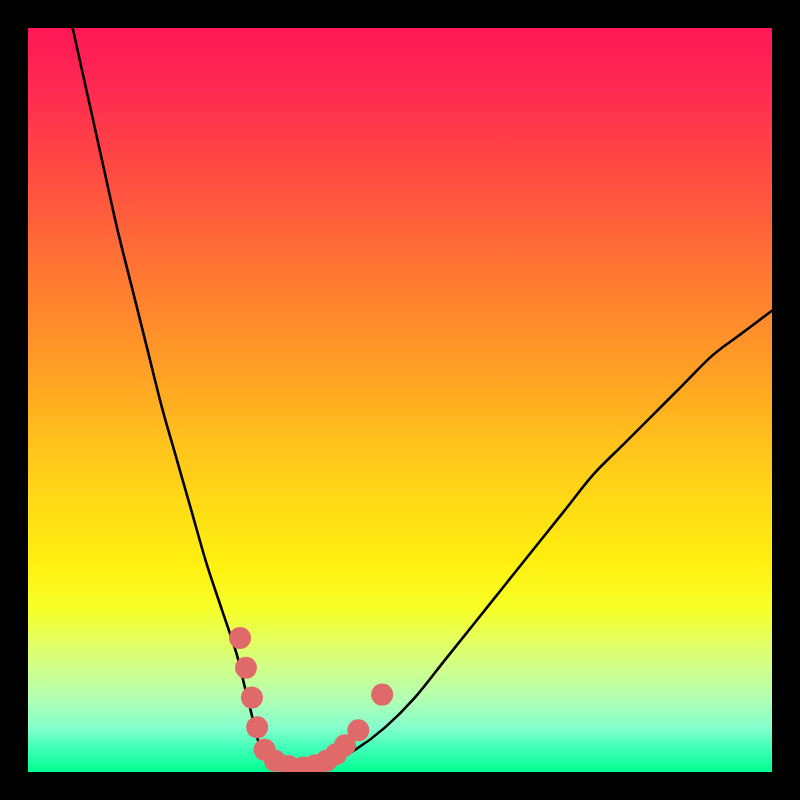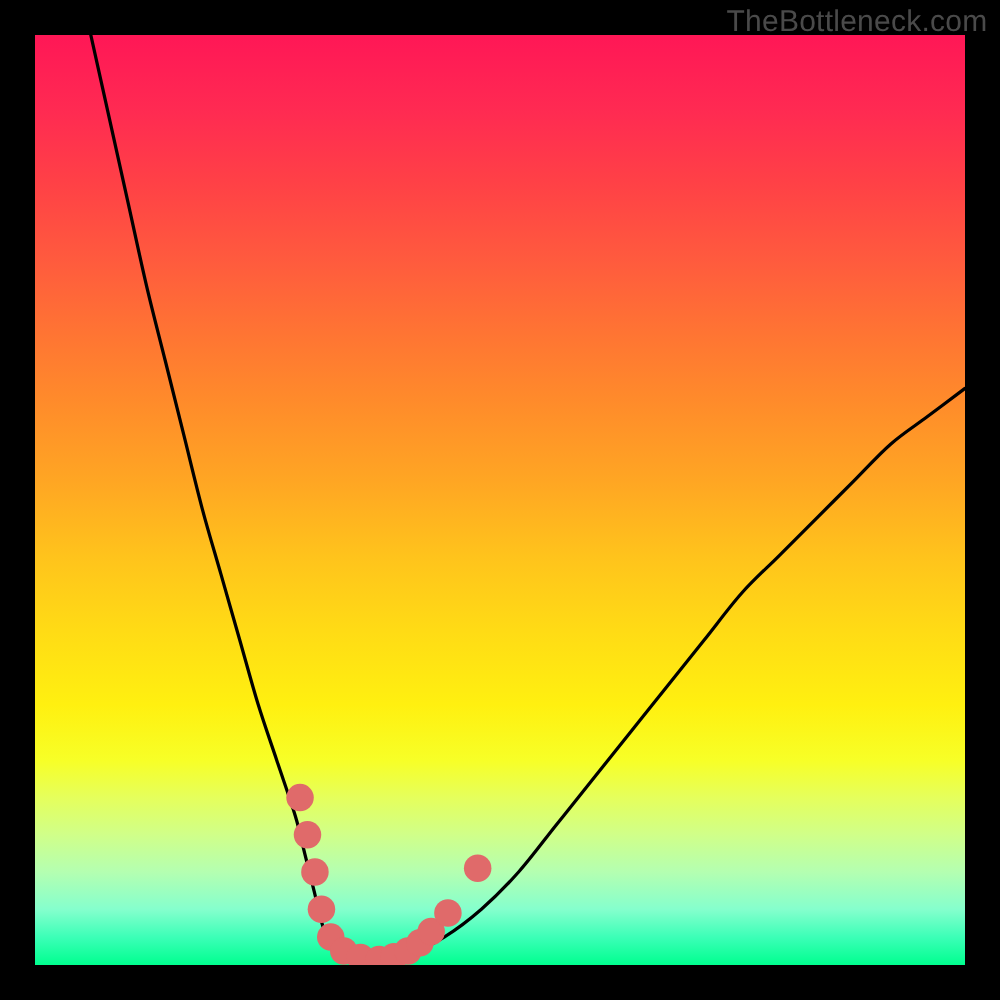--- a/index.html
+++ b/index.html
@@ -81,14 +81,13 @@
           <circle cx="275.28" cy="739.536" r="11" fill="#e06a6a"></circle>
           <circle cx="287.184" cy="737.304" r="11" fill="#e06a6a"></circle>
           <circle cx="298.344" cy="732.84" r="11" fill="#e06a6a"></circle>
           <circle cx="308.01599999999996" cy="726.144" r="11" fill="#e06a6a"></circle>
           <circle cx="316.944" cy="717.216" r="11" fill="#e06a6a"></circle>
           <circle cx="330.336" cy="702.336" r="11" fill="#e06a6a"></circle>
           <circle cx="354.144" cy="666.624" r="11" fill="#e06a6a"></circle>
         </g>
     </svg>
   </div>
-  <div class="attrib">TheBottleneck.com</div>
 </div>
 
 </body></html>

